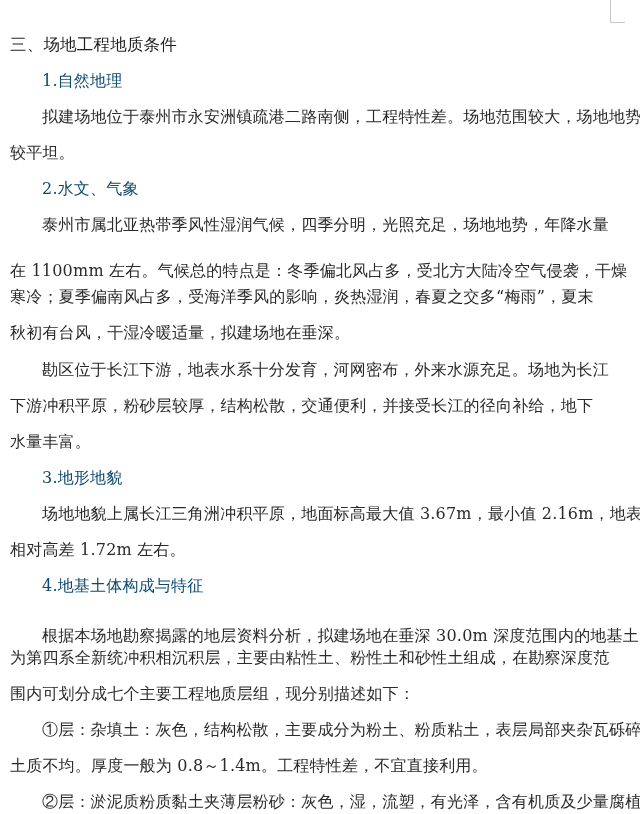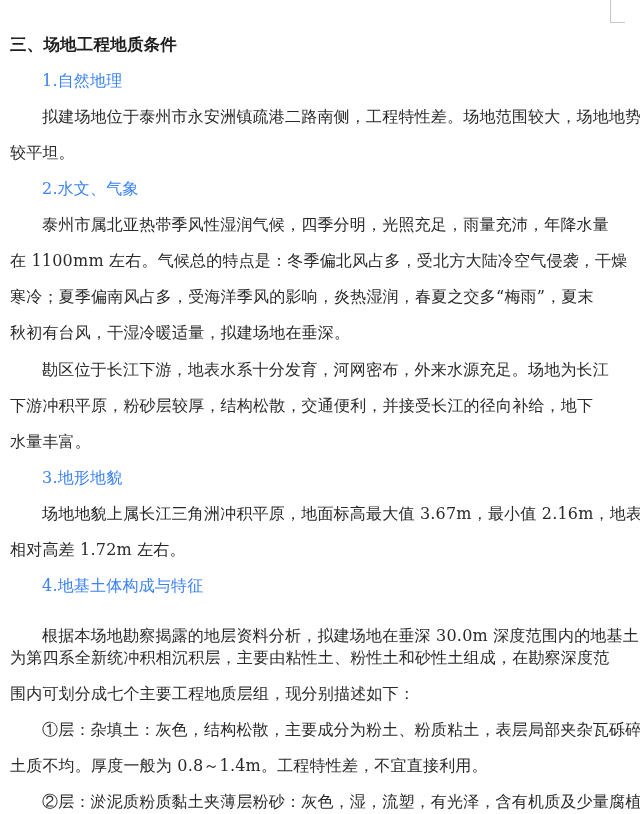--- a/index.html
+++ b/index.html
@@ -3,38 +3,38 @@
 <meta charset="utf-8">
 <style>
   html, body { margin: 0; padding: 0; background: #ffffff; }
   body { width: 640px; height: 814px; position: relative; overflow: hidden;
          font-family: "DejaVu Serif", "Liberation Serif", serif; color: #2a2a2a; }
   .corner { position: absolute; left: 610px; top: 0; width: 14px; height: 22px;
             border-left: 1px solid #c8c8c8; border-bottom: 1px solid #c8c8c8; }
   .line { position: absolute; left: 10px; height: 36px; line-height: 36px;
           font-size: 16px; white-space: nowrap; letter-spacing: 0.2px; }
   .indent { left: 42px; }
-  .heading { font-weight: bold; font-size: 16.5px; color: #1e1e1e; }
-  .sub { color: #3b82f6; }
+  .heading { font-weight: normal; font-size: 16.5px; color: #1e1e1e; }
+  .sub { color: #0c4a6e; }
 </style>
 </head>
 <body>
 
 <div class="corner"></div>
 
 <div>
   <div class="line heading" style="top:27px">三、场地工程地质条件</div>
 
   <div class="line indent sub" style="top:63px">1.自然地理</div>
   <div class="line indent" style="top:99px">拟建场地位于泰州市永安洲镇疏港二路南侧，工程特性差。场地范围较大，场地地势</div>
   <div class="line" style="top:135px">较平坦。</div>
 
   <div class="line indent sub" style="top:171px">2.水文、气象</div>
-  <div class="line indent" style="top:207px">泰州市属北亚热带季风性湿润气候，四季分明，光照充足，雨量充沛，年降水量</div>
-  <div class="line" style="top:243px">在 1100mm 左右。气候总的特点是：冬季偏北风占多，受北方大陆冷空气侵袭，干燥</div>
+  <div class="line indent" style="top:207px">泰州市属北亚热带季风性湿润气候，四季分明，光照充足，场地地势，年降水量</div>
+  <div class="line" style="top:253px">在 1100mm 左右。气候总的特点是：冬季偏北风占多，受北方大陆冷空气侵袭，干燥</div>
   <div class="line" style="top:279px">寒冷；夏季偏南风占多，受海洋季风的影响，炎热湿润，春夏之交多“梅雨”，夏末</div>
   <div class="line" style="top:315px">秋初有台风，干湿冷暖适量，拟建场地在垂深。</div>
   <div class="line indent" style="top:352px">勘区位于长江下游，地表水系十分发育，河网密布，外来水源充足。场地为长江</div>
   <div class="line" style="top:388px">下游冲积平原，粉砂层较厚，结构松散，交通便利，并接受长江的径向补给，地下</div>
   <div class="line" style="top:424px">水量丰富。</div>
 
   <div class="line indent sub" style="top:460px">3.地形地貌</div>
   <div class="line indent" style="top:496px">场地地貌上属长江三角洲冲积平原，地面标高最大值 3.67m，最小值 2.16m，地表</div>
   <div class="line" style="top:532px">相对高差 1.72m 左右。</div>
 

